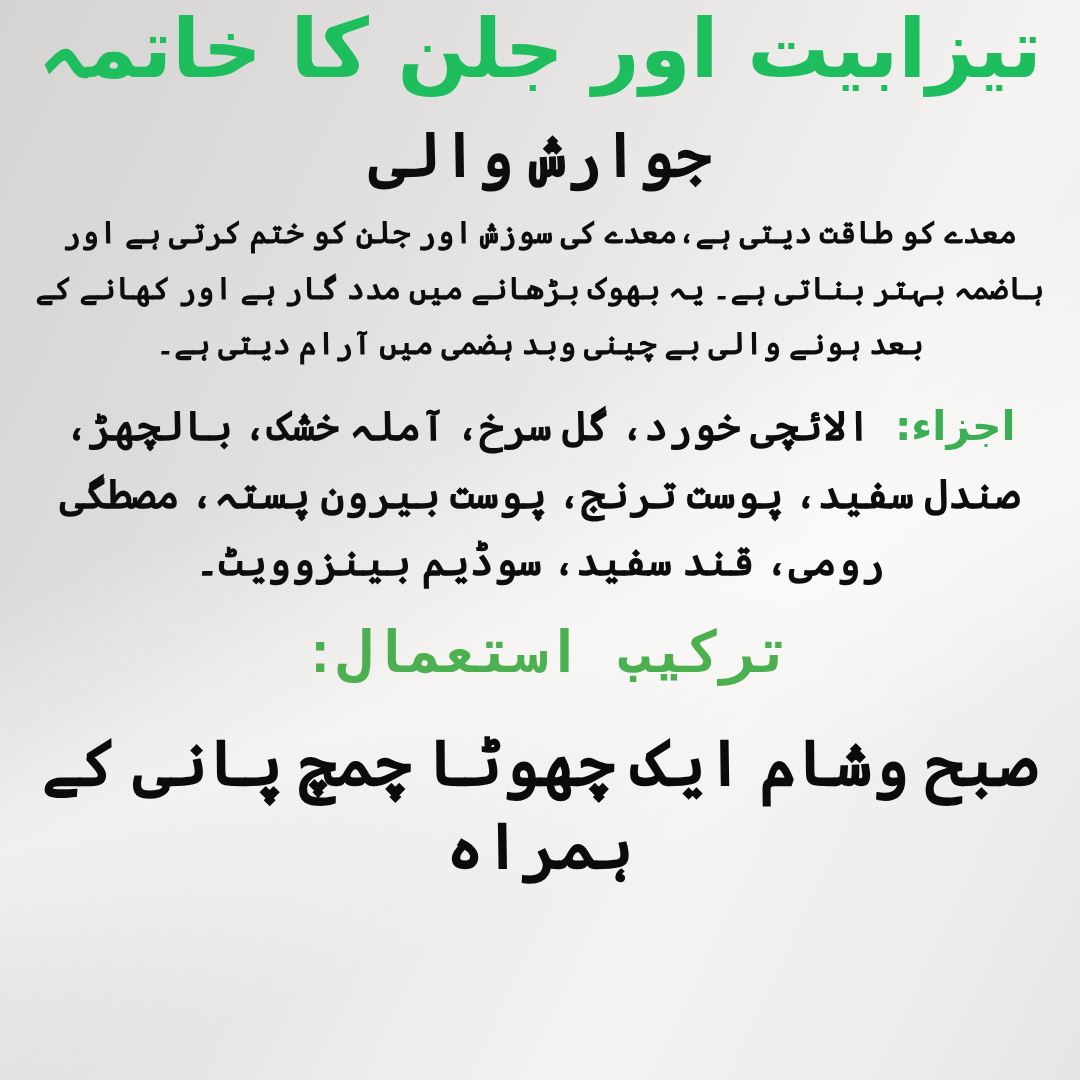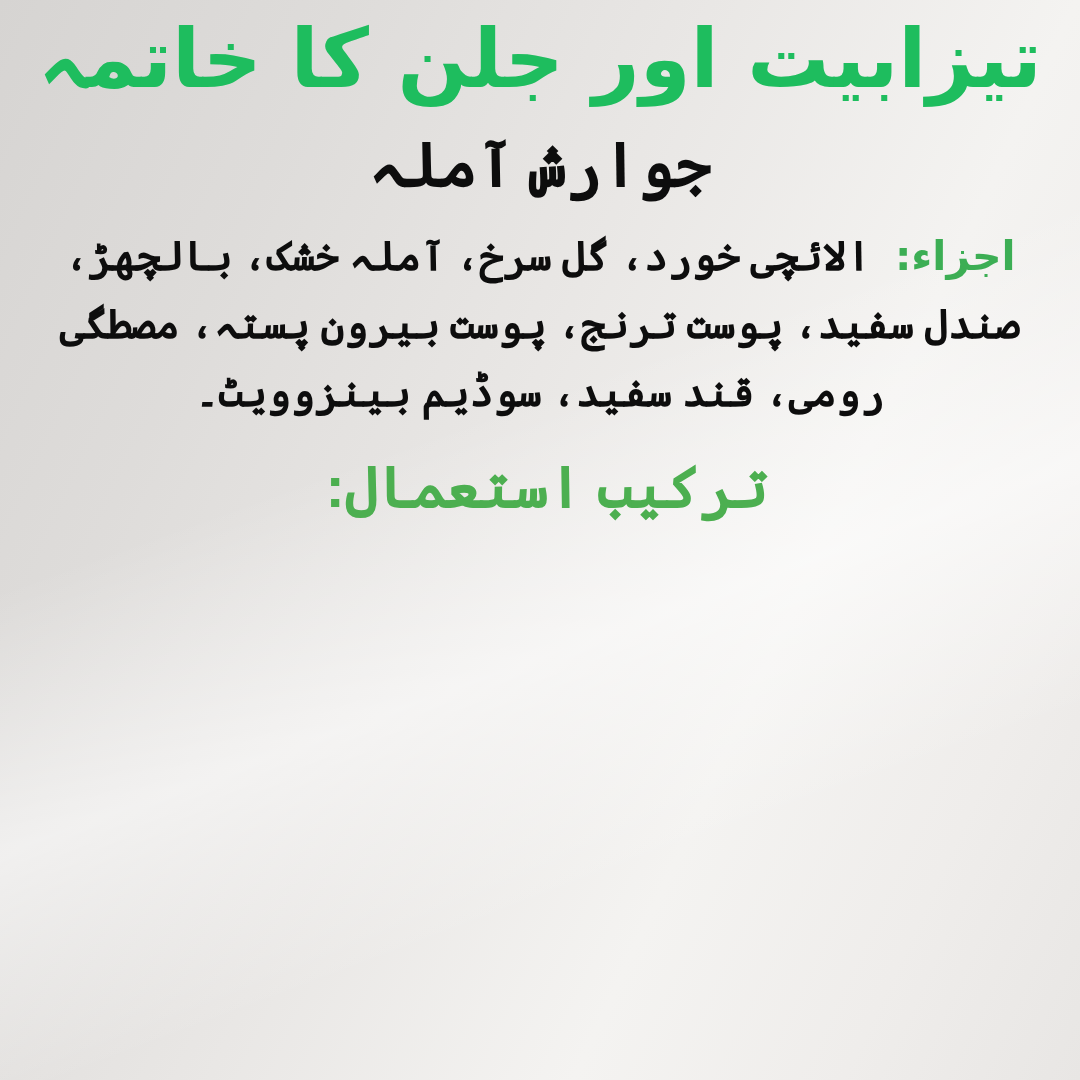--- a/index.html
+++ b/index.html
@@ -21,21 +21,21 @@
     text-align: center;
     
     background:
       linear-gradient(160deg, rgba(255,255,255,0.0) 40%, rgba(255,255,255,0.55) 58%, rgba(255,255,255,0.0) 75%),
       linear-gradient(115deg, #d6d4d2 0%, #dedcda 22%, #e9e7e5 45%, #f4f3f1 68%, #efedeb 85%, #e8e6e4 100%);
     display: flex;
     flex-direction: column;
     align-items: center;
   }
   .title {
-    margin: 14px 30px 0 30px;
+    margin: 4px 30px 0 30px;
     font-size: 82px;
     line-height: 1.1;
     font-weight: 800;
     letter-spacing: 0px;
     font-family: "DejaVu Sans", sans-serif;
   }
   .product-name {
     margin: 26px 0 0 0;
     font-size: 62px;
     line-height: 1.15;
@@ -66,43 +66,45 @@
     font-weight: 800;
     font-family: "DejaVu Sans", sans-serif;
     margin-left: 14px;
     text-align: center;
   }
   .usage-heading {
     margin: 26px 0 0 14px;
     font-size: 58px;
     line-height: 1.2;
     font-weight: 800;
-    font-family: Liberation Sans, sans-serif;
+    font-family: Liberation Mono, monospace;
   }
   .usage-line-1 {
     margin: 30px 0 0 0;
     font-size: 64px;
     line-height: 1.3;
     color: #0b0b0b;
     font-weight: 700;
     font-family: "Liberation Serif", "DejaVu Serif", serif;
   }
 </style>
 </head>
 <body>
 
 <div class="poster">
 
   <h1 class="title" style="color: rgb(30, 189, 94);">تیزابیت اور جلن کا خاتمہ</h1>
 
-  <h2 class="product-name">جوارش آملہ</h2>
+  <h2 class="product-name">جوارش والی</h2>
 
+  <p class="benefits">معدے کو طاقت دیتی ہے،معدے کی سوزش اور جلن کو ختم کرتی ہے اور ہاضمہ بہتر بناتی ہے۔ یہ بھوک بڑھانے میں مدد گار ہے اور کھانے کے بعد ہونے والی بے چینی وبد ہضمی میں آرام دیتی ہے۔</p>
 
 
   <p class="ingredients">
     <span class="ingredients-label" style="color: rgb(60, 174, 84);">اجزاء:</span>
     <span>الائچی خورد، گل سرخ، آملہ خشک، بالچھڑ، صندل سفید، پوست ترنج، پوست بیرون پستہ، مصطگی رومی، قند سفید، سوڈیم بینزوویٹ۔</span>
   </p>
 
   <h3 class="usage-heading" style="color: rgb(76, 175, 80);">ترکیب استعمال:</h3>
 
+  <p class="usage-line-1">صبح وشام ایک چھوٹا چمچ پانی کے ہمراہ</p>
 
 </div>
 
 </body></html>

